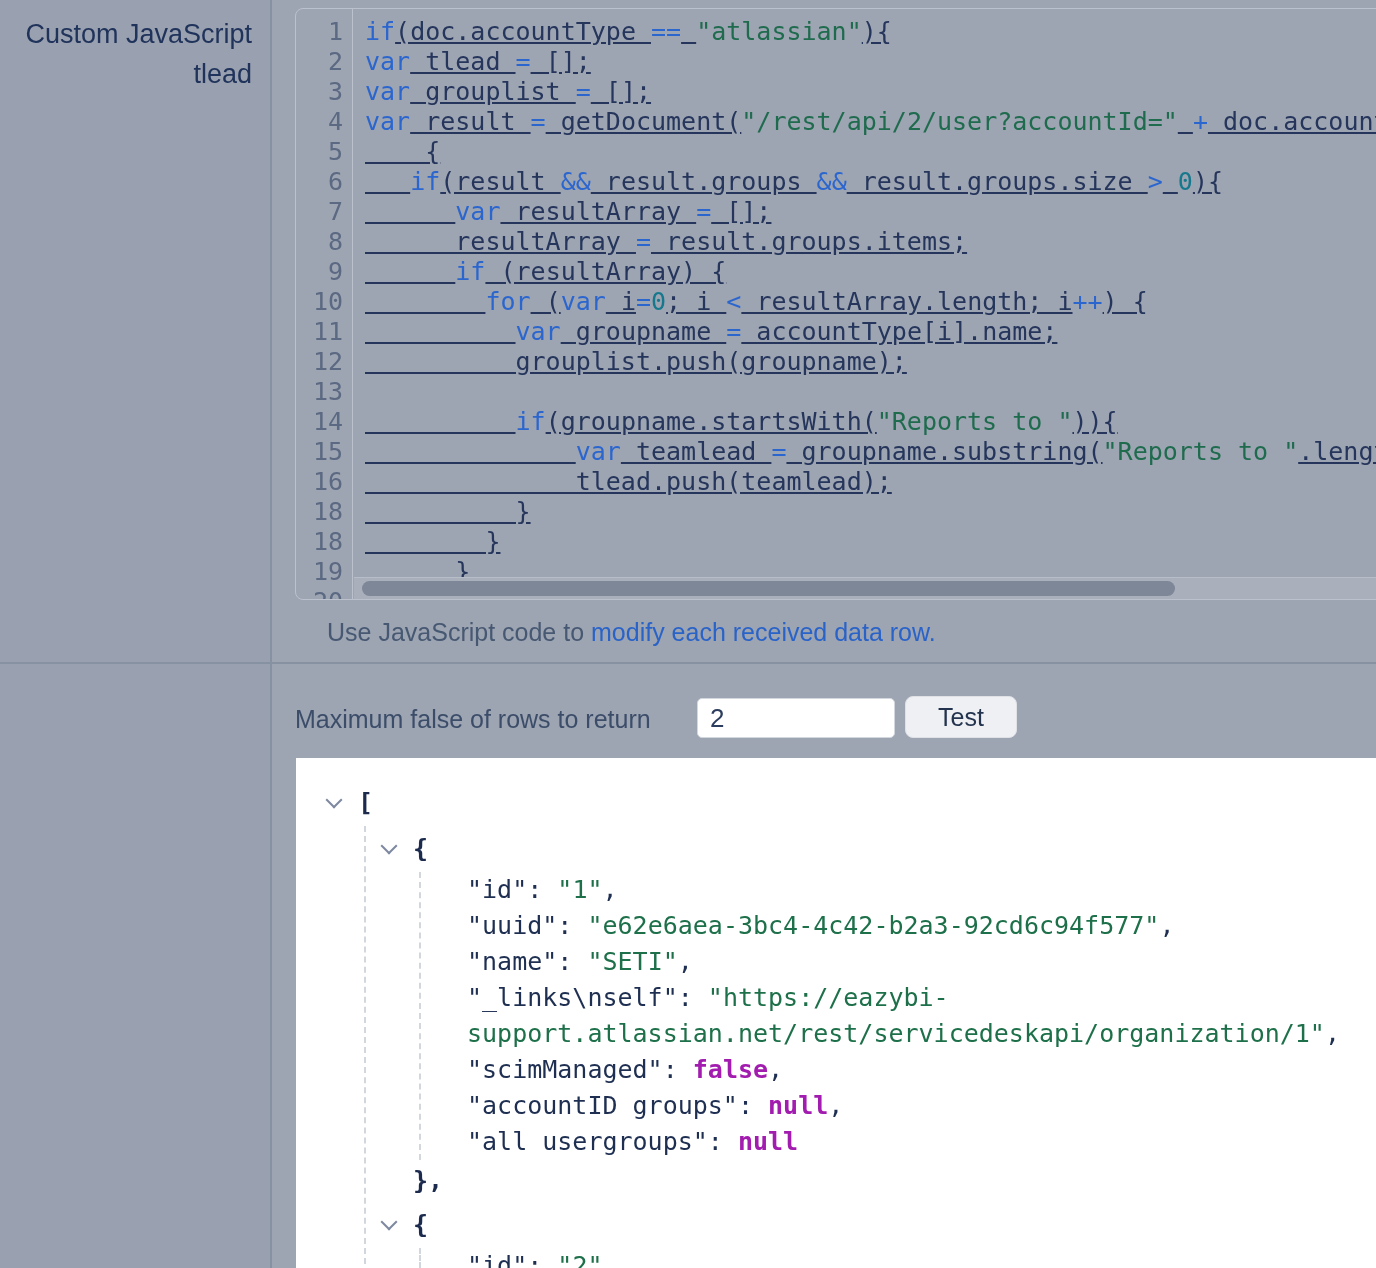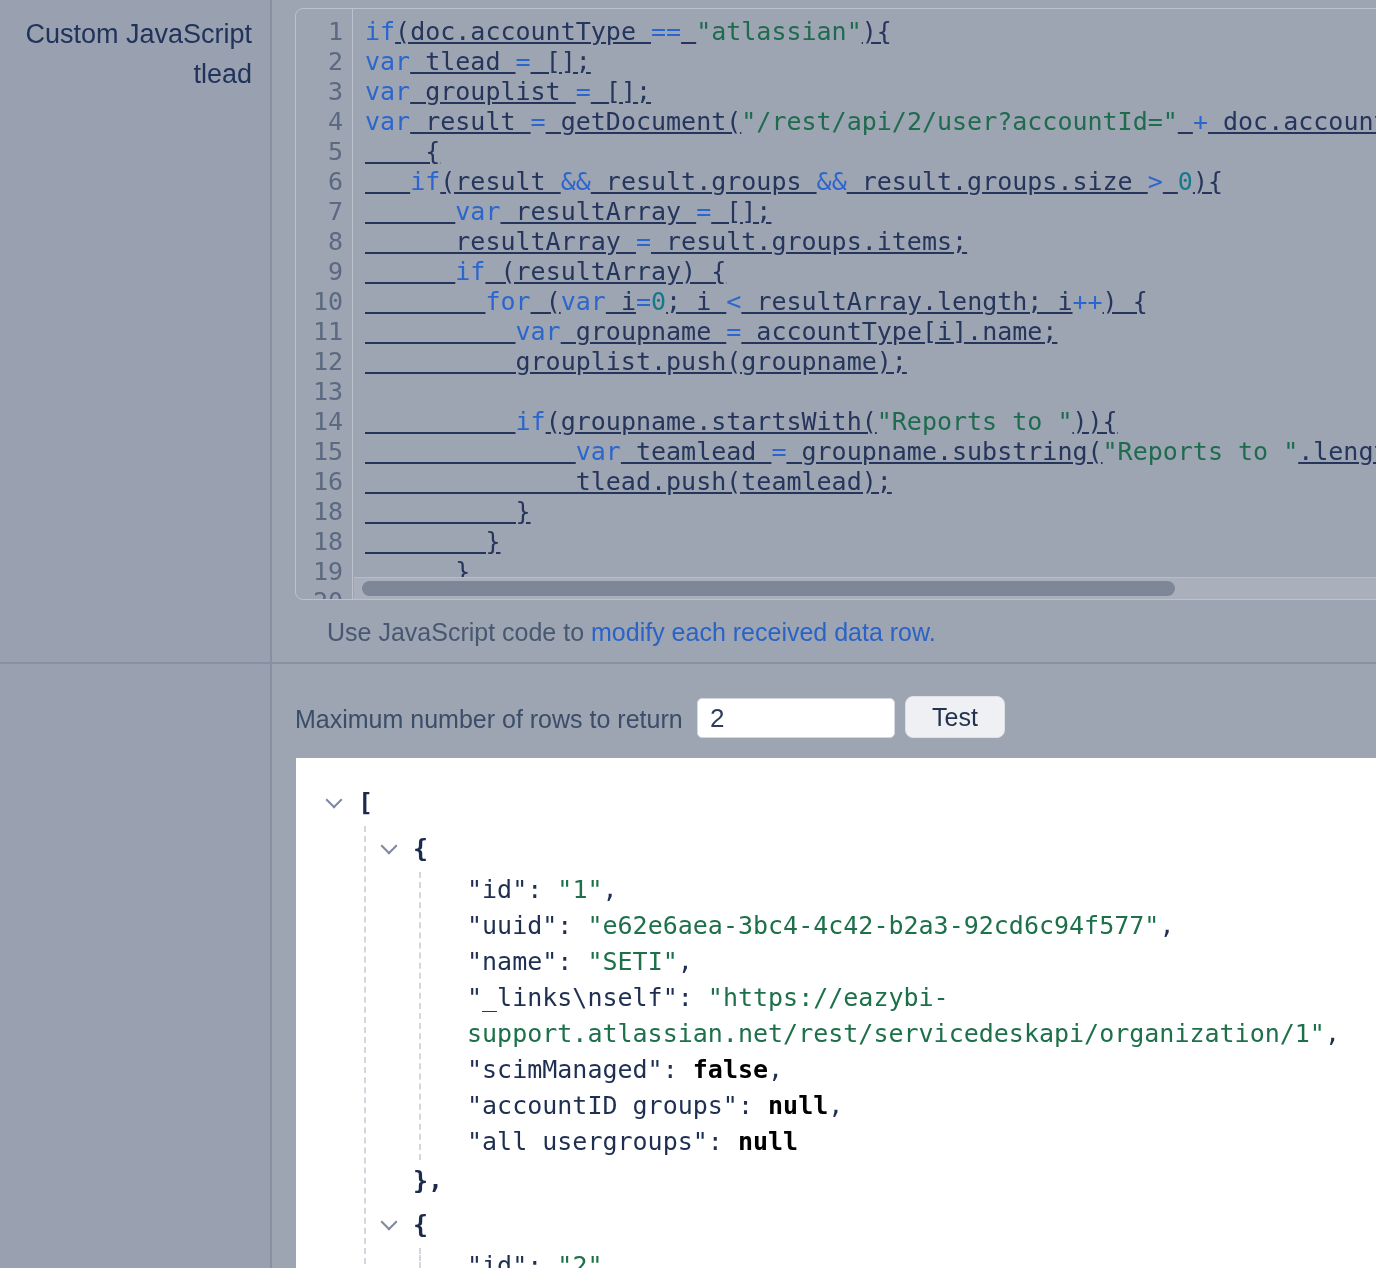--- a/index.html
+++ b/index.html
@@ -75,21 +75,21 @@
     font-size:25px;line-height:32px;color:#3c4d69;
   }
   .max-rows-input{
     position:absolute;left:697px;top:698px;width:198px;height:40px;
     box-sizing:border-box;border:1px solid #d3d7de;border-radius:5px;
     background:#ffffff;padding:0 0 0 12px;
     font-family:"Liberation Sans", sans-serif;
     font-size:26px;color:#2c3d5d;outline:none;
   }
   .test-btn{
-    position:absolute;left:905px;top:696px;width:100px;height:42px;
+    position:absolute;left:905px;top:696px;width:112px;height:42px;
     box-sizing:border-box;border:1px solid #dfe1e6;border-radius:8px;
     background:#eef0f3;
     font-family:"Liberation Sans", sans-serif;
     font-size:25px;color:#24344f;cursor:pointer;
   }
   
   .panel{
     position:absolute;left:296px;top:758px;width:1085px;height:510px;
     background:#ffffff;overflow:hidden;
   }
@@ -99,21 +99,21 @@
     font-family:"DejaVu Sans Mono", monospace;font-size:25px;
     padding-right:6px;
   }
   .jr-b{height:46px;line-height:46px;}
   .jr-c{height:42px;line-height:42px;}
   .jr-k{min-height:36px;line-height:36px;white-space:pre-wrap;overflow-wrap:normal;word-break:normal;}
   .j-brace{color:#1c2b4d;font-weight:bold;}
   .j-key{color:#1e2f52;}
   .j-pl{color:#1e2f52;}
   .j-str{color:#1d7049;}
-  .j-kwv{color:#000000;font-weight:bold;}
+  .j-kwv{color:#a21caf;font-weight:bold;}
   .chev{display:inline-block;width:30px;cursor:pointer;}
   .chev::before{
     content:"";display:inline-block;width:10px;height:10px;
     border-left:2px solid #7e89a0;border-bottom:2px solid #7e89a0;
     transform:rotate(-45deg);margin-bottom:5px;
   }
   .guide{position:absolute;width:0;border-left:2px dashed #d2d6dd;}
   .g1{left:68px;top:68px;height:438px;}
   .g2{left:123px;top:114px;height:288px;}
   .g3{left:123px;top:490px;height:20px;}
@@ -172,21 +172,21 @@
       <div class="cl"><span class="t-pl">      }</span></div>
       <div class="cl"></div>
     </div>
   <div class="sb-track">
     <div class="sb-thumb"></div>
   </div>
 </div>
 
 <div class="help"><span>Use JavaScript code to </span><a href="#">modify each received data row.</a></div>
 
-<div class="row2-label">Maximum number of rows to return</div>
+<div class="row2-label">Maximum false of rows to return</div>
 <input class="max-rows-input" type="text" value="2" style="">
 <button class="test-btn">Test</button>
 
 <div class="panel">
   <div class="guide g1"></div>
   <div class="guide g2"></div>
   <div class="guide g3"></div>
   <div class="json-rows">
       <div class="jr jr-b" style="padding-left: 32px;"><span class="chev"></span><span class="j-brace">[</span></div>
       <div class="jr jr-b" style="padding-left: 87px;"><span class="chev"></span><span class="j-brace">{</span></div>

